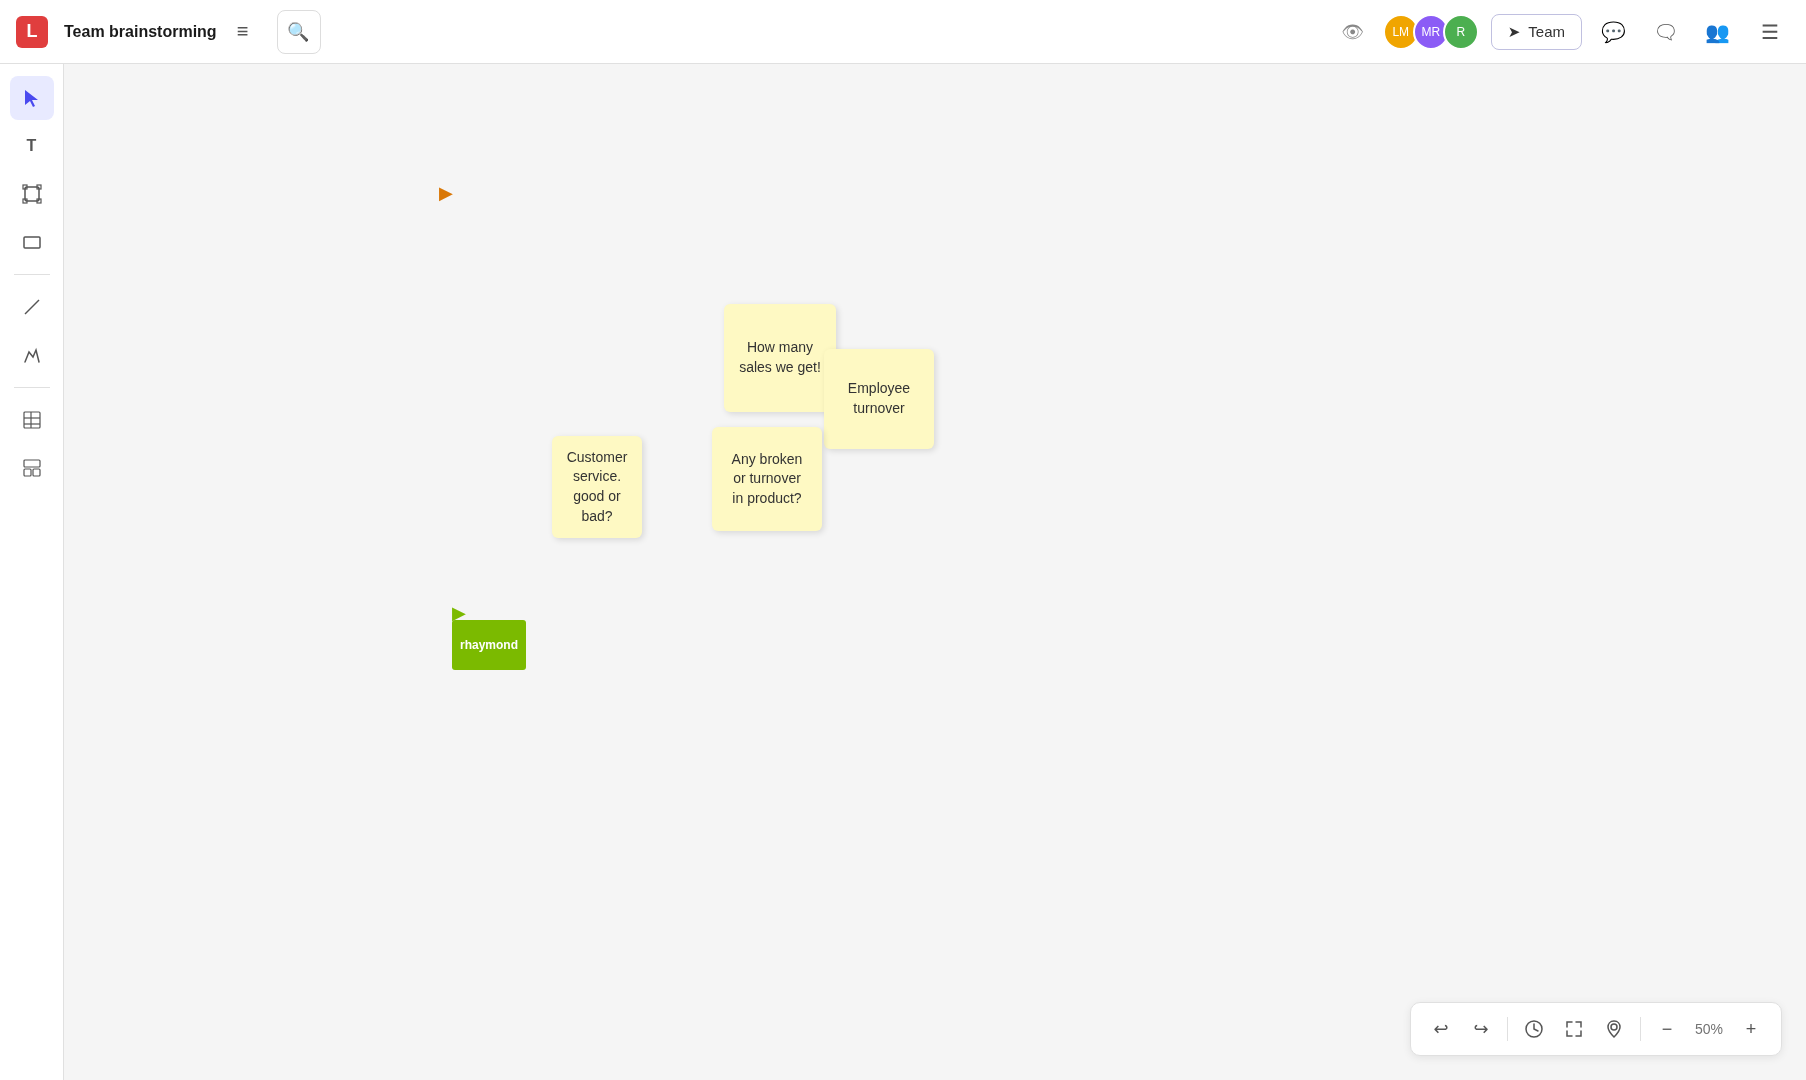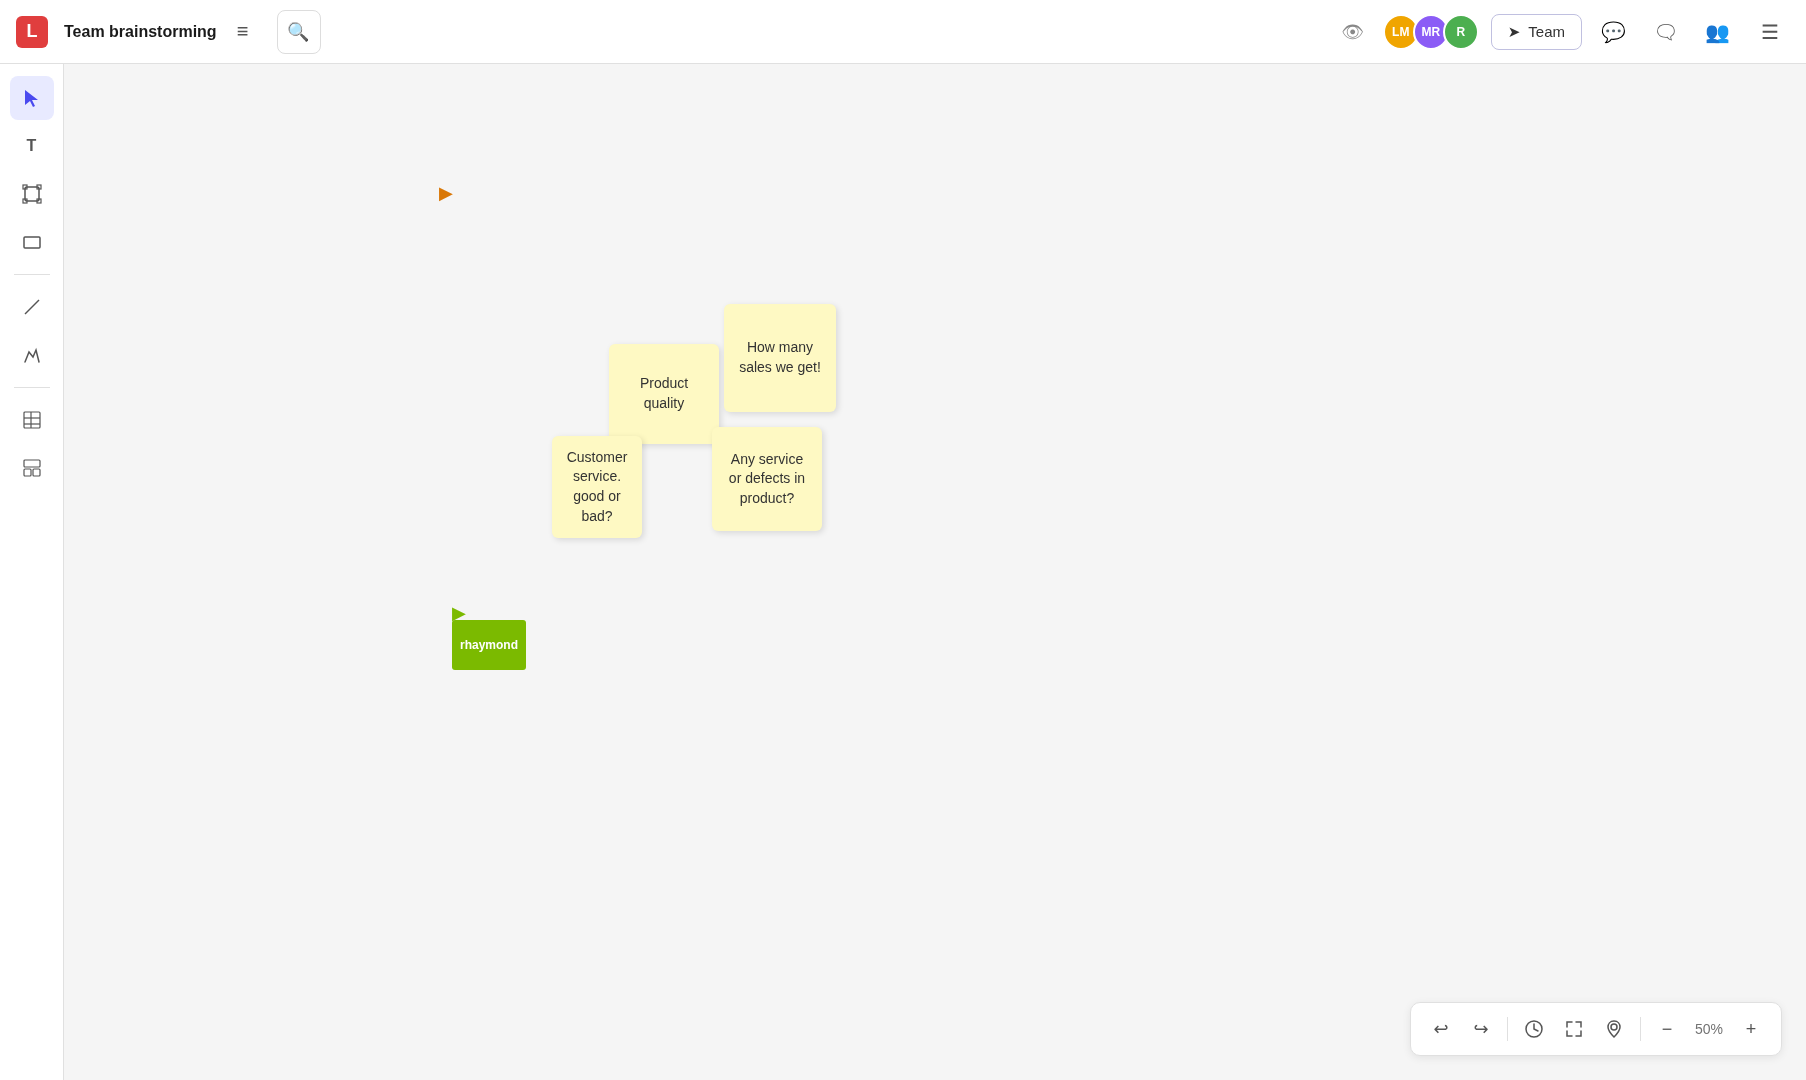--- a/index.html
+++ b/index.html
@@ -33,21 +33,21 @@
     }
     .header-right { display: flex; align-items: center; gap: 12px; }
     .eye-btn {
       width: 36px; height: 36px; border: none; background: none; cursor: pointer;
       display: flex; align-items: center; justify-content: center; font-size: 18px; color: #888;
     }
     .avatars { display: flex; align-items: center; }
     .avatar {
       width: 36px; height: 36px; border-radius: 50%; border: 2px solid #fff;
       display: flex; align-items: center; justify-content: center;
-      font-size: 12px; font-weight: 700; color: #fff; margin-left: -6px;
+      font-size: 12px; font-weight: 400; color: #fff; margin-left: -6px;
     }
     .avatar:first-child { margin-left: 0; }
     .avatar-lm { background: #f0a500; }
     .avatar-mr { background: #8b5cf6; }
     .avatar-r { background: #4caf50; }
     .share-btn {
       display: flex; align-items: center; gap: 8px;
       background: #fff; border: 1.5px solid #c0c0e0; border-radius: 8px;
       padding: 8px 16px; cursor: pointer; font-size: 15px; font-weight: 500; color: #333;
     }
@@ -200,35 +200,35 @@
     <svg width="20" height="20" viewBox="0 0 20 20">
         <rect x="2" y="2" width="16" height="7" fill="none" stroke="#555" stroke-width="1.2" rx="1"></rect>
         <rect x="2" y="11" width="7" height="7" fill="none" stroke="#555" stroke-width="1.2" rx="1"></rect>
         <rect x="11" y="11" width="7" height="7" fill="none" stroke="#555" stroke-width="1.2" rx="1"></rect>
       </svg>
   </button>
 </div>
 
 <div class="canvas" id="canvas">
 
-  <div class="sticky-note" style="left:545px; top:280px; width:110px; height:100px;">
-    <span>Product quality</span>
-  </div>
 
   <div class="sticky-note" style="left:660px; top:240px; width:112px; height:108px;">
     <span>How many sales we get!</span>
   </div>
 
+  <div class="sticky-note" style="left:760px; top:285px; width:110px; height:100px;">
+    <span>Employee turnover</span>
+  </div>
 
   <div class="sticky-note" style="left:488px; top:372px; width:90px; height:102px;">
     <span>Customer service. good or bad?</span>
   </div>
 
   <div class="sticky-note" style="left:648px; top:363px; width:110px; height:104px;">
-    <span>Any service or defects in product?</span>
+    <span>Any broken or turnover in product?</span>
   </div>
 
   <div class="cursor-pointer" style="left:375px; top:118px; color:#d97706; font-size:18px;">▶</div>
 
   <div class="cursor-label" style="position:absolute; left:388px; top:540px;">
     <span class="cursor-arrow">▶</span>
     <span class="cursor-tag">rhaymond</span>
   </div>
 
 </div>

